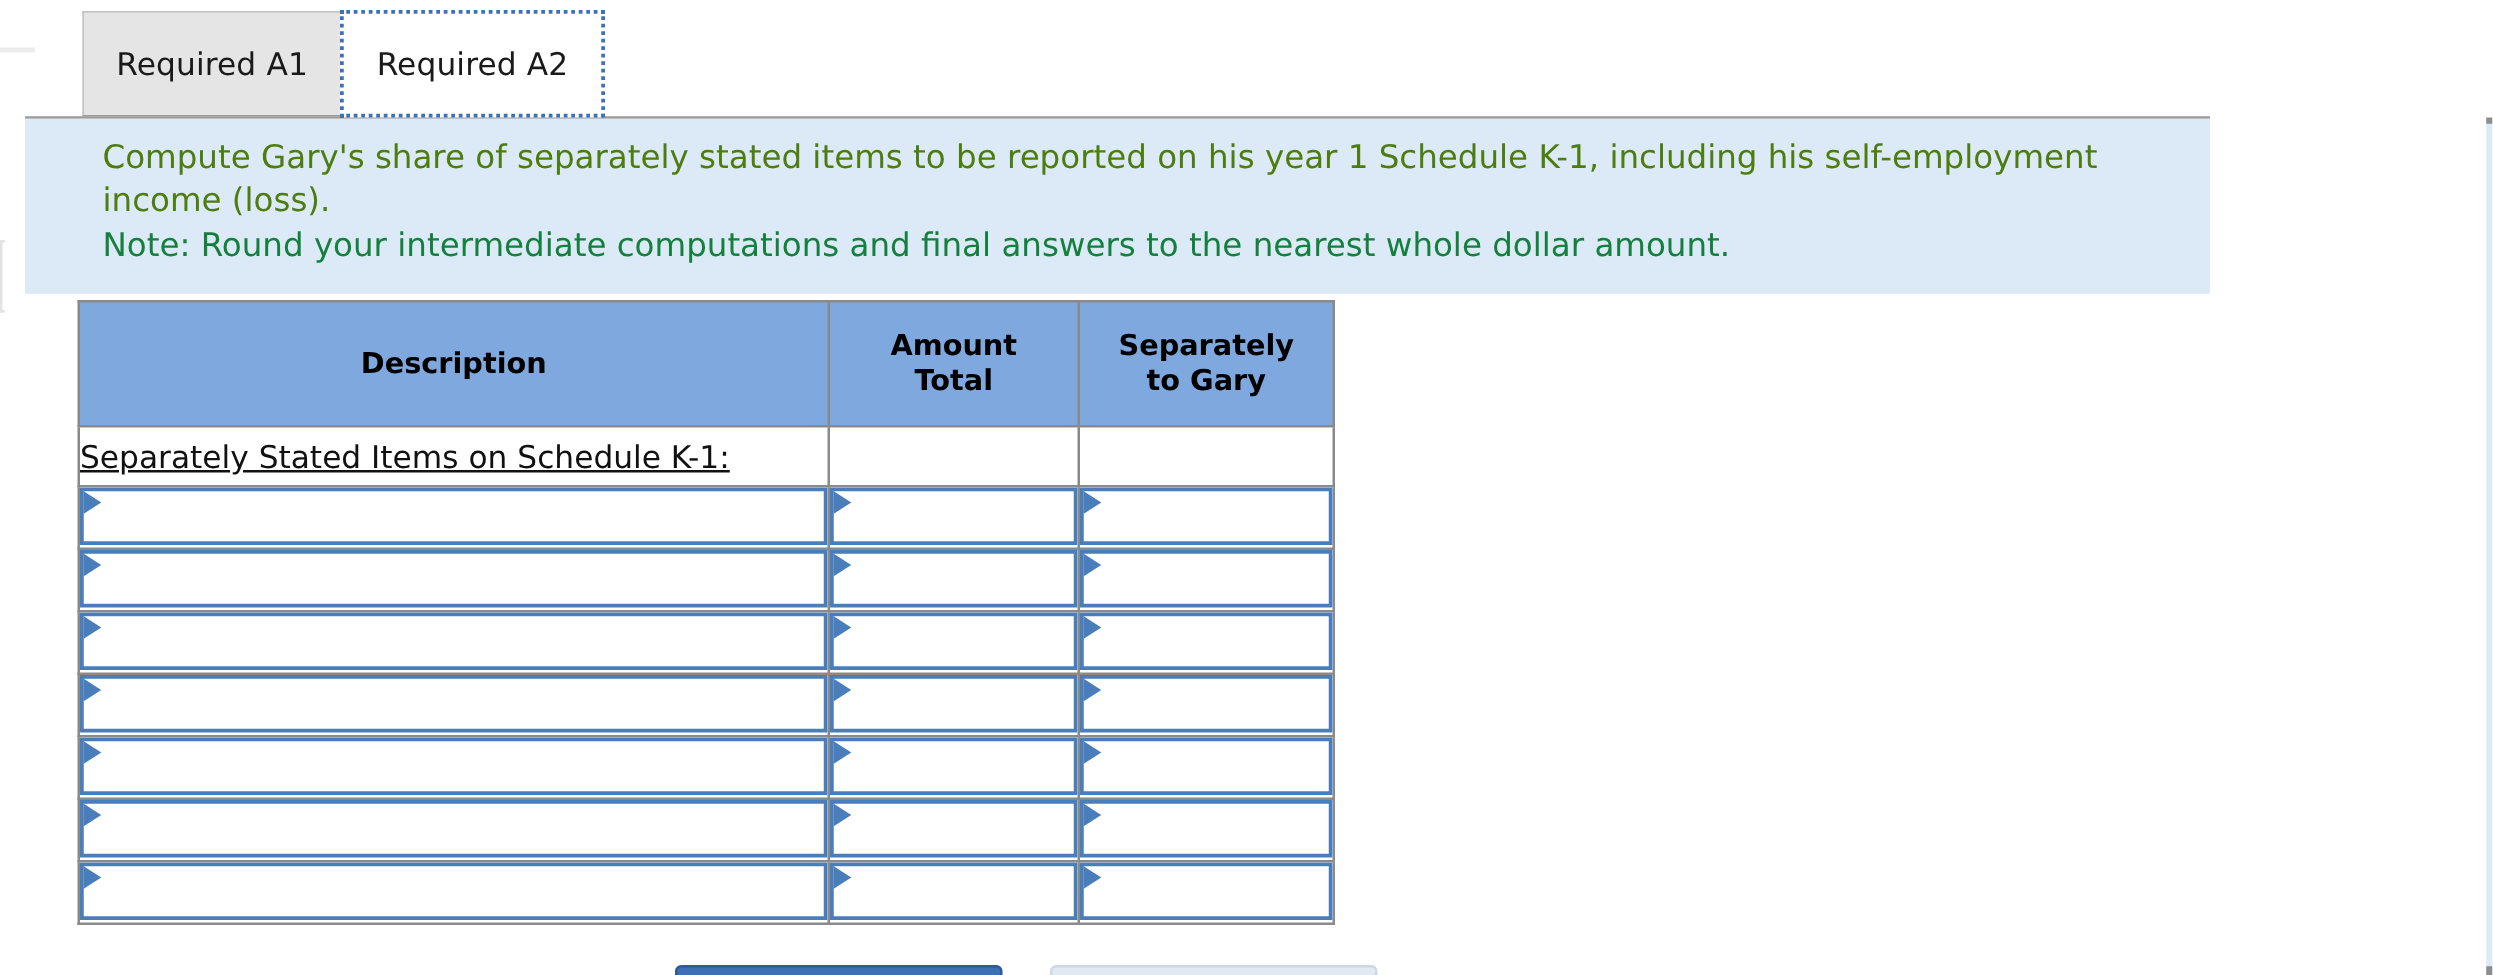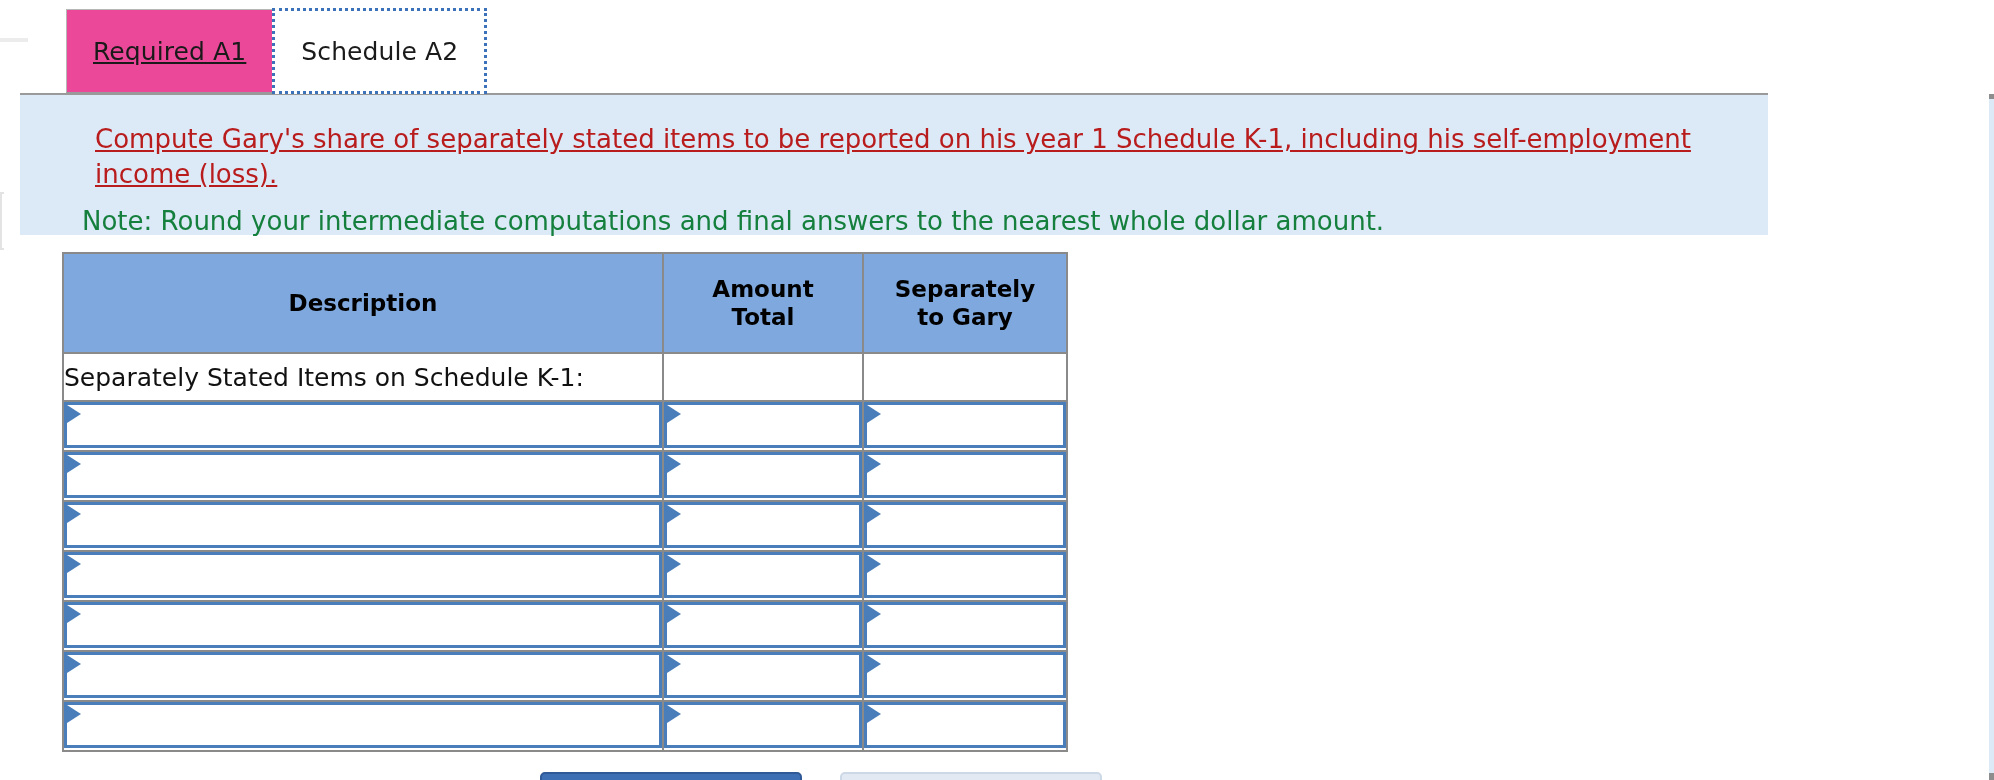--- a/index.html
+++ b/index.html
@@ -74,27 +74,26 @@
     box-sizing: border-box;
     display: flex;
     align-items: center;
     justify-content: center;
     font-size: 25px;
     line-height: 1;
     padding: 0 26px;
     letter-spacing: 0.1px;
   }
   .tab-inactive {
-    background: #ec4899;
+    background: #e5e5e5;
     border: 1px solid #b6b6b6;
     border-bottom: 1px solid #9a9a9a;
     color: #1a1a1a;
     height: 84px;
     margin-top: 1px;
-    text-decoration: underline;
   }
   .tab-active {
     background: #ffffff;
     border: 3px dotted #3c72b9;
     color: #1a1a1a;
     height: 86px;
     position: relative;
     z-index: 3;
     margin-left: -1px;
   }
@@ -116,37 +115,36 @@
     top: 95px;
     width: 1748px;
     height: 140px;
     background: #dce9f7;
     box-sizing: border-box;
     padding: 14px 0 0 62px;
   }
   .instruction-text {
     font-size: 26px;
     line-height: 1.33;
-    color: #b91c1c;
+    color: #4d7c0f;
     max-width: 1620px;
-    margin: 13px;
-    text-decoration: underline;
+    margin: 0;
   }
   .instruction-note {
     font-size: 26px;
     line-height: 1.33;
     color: #15803d;
     margin: 2px 0 0 0;
   }
 
   
   .worksheet {
     position: absolute;
     left: 62px;
-    top: 252px;
+    top: 240px;
     width: 1004px;
     border-collapse: collapse;
     table-layout: fixed;
   }
   .worksheet td, .worksheet th {
     box-sizing: border-box;
     padding: 0;
     margin: 0;
   }
   .col-desc  { width: 600px; }
@@ -167,20 +165,21 @@
 
   .label-cell {
     background: #ffffff;
     border: 2px solid #8a8a8a;
     height: 48px;
     font-size: 25px;
     text-align: left;
     vertical-align: middle;
     padding-left: 10px;
     color: #111111;
+    text-decoration: underline;
   }
   .label-blank {
     background: #ffffff;
     border: 2px solid #8a8a8a;
     height: 48px;
   }
 
   
   .row-input td {
     border: 2px solid #8a8a8a;
@@ -241,21 +240,21 @@
 <body>
 
 <div class="artifact-top-line"></div>
 <div class="artifact-left-strip"></div>
 <div class="artifact-scroll-track"></div>
 <div class="artifact-scroll-cap-top"></div>
 <div class="artifact-scroll-cap-bottom"></div>
 
 <div class="tab-strip">
   <div class="tab tab-inactive">Required A1</div>
-  <div class="tab tab-active">Schedule A2</div>
+  <div class="tab tab-active">Required A2</div>
 </div>
 <div class="tab-underline"></div>
 
 <div class="instruction-panel">
   <p class="instruction-text">Compute Gary's share of separately stated items to be reported on his year 1 Schedule K-1, including his self-employment income (loss).</p>
   <p class="instruction-note">Note: Round your intermediate computations and final answers to the nearest whole dollar amount.</p>
 </div>
 
 <table class="worksheet">
   <colgroup>

